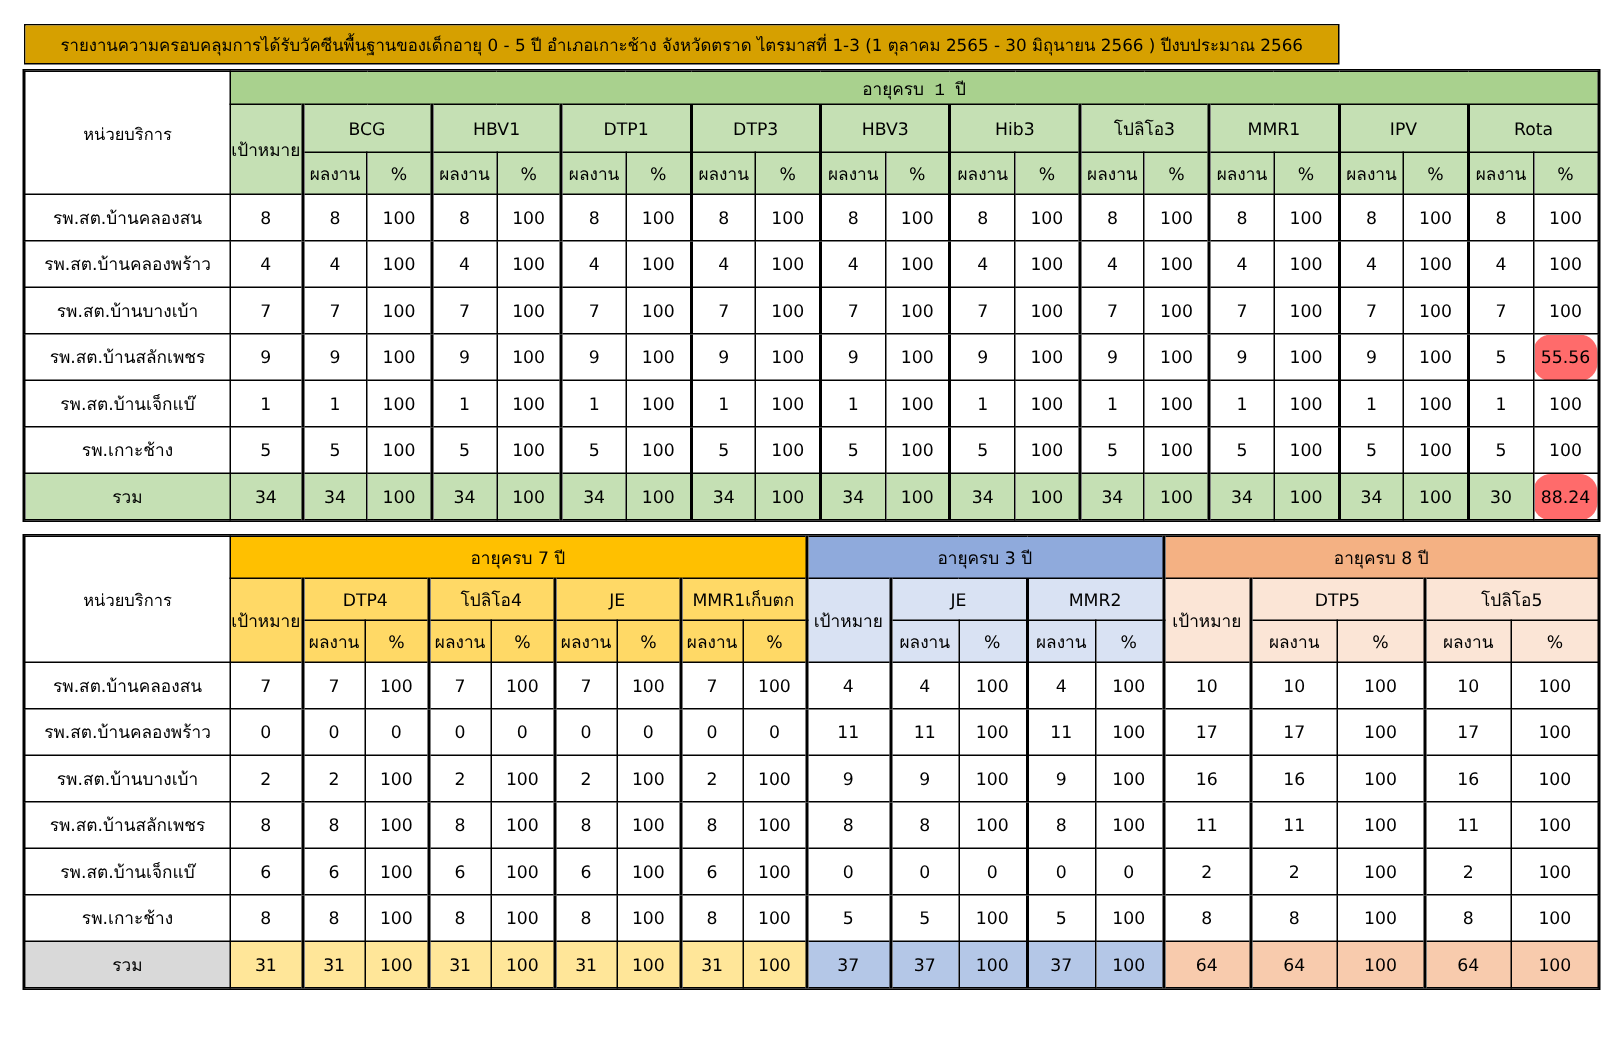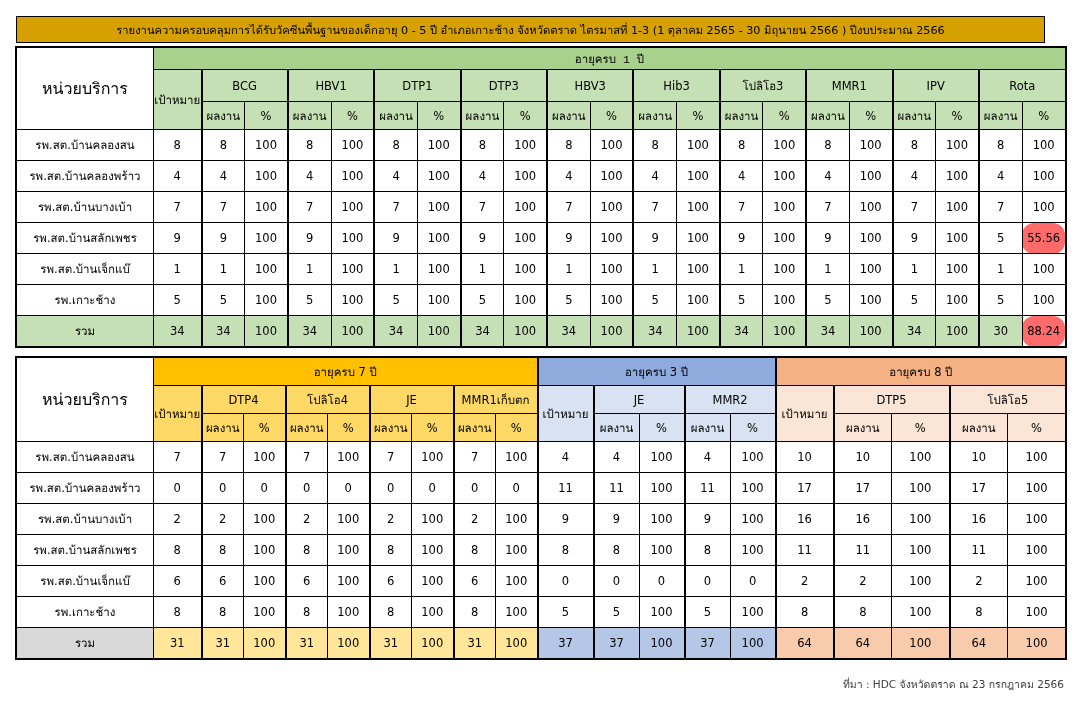--- a/index.html
+++ b/index.html
@@ -14,21 +14,21 @@
     position: relative;
     width: 1080px; height: 701px;
     background: #ffffff;
     overflow: hidden;
   }
 
   
   .title-wrap {
     position: absolute;
     left: 16px; top: 16px;
-    width: 1029px; height: 27px;
+    width: 877px; height: 27px;
     border: 1px solid #000;
     display: flex;
     justify-content: center;
   }
   .title-spacer {
     width: 0px;
     background: #d6a000;
     border-right: 0px solid #000;
   }
   .title-bar {
@@ -58,21 +58,21 @@
     text-align: center;
     vertical-align: middle;
     font-weight: normal;
     background: #ffffff;
     overflow: hidden;
     white-space: nowrap;
   }
   
   table.grid { outline: 1px solid #000; }
 
-  .unit-head { font-size: 16px; background: #ffffff !important; }
+  .unit-head { font-size: 11px; background: #ffffff !important; }
   .unit-cell {
     text-align: left;
     padding-left: 4px;
     font-size: 11.5px;
     background: #ffffff;
   }
   .total-name {
     text-align: left;
     padding-left: 4px;
     font-size: 11.5px;
@@ -571,15 +571,14 @@
           <td class="tot-y3">100</td>
           <td class="tot-y5 sep-l">64</td>
           <td class="tot-y5 sep-l">64</td>
           <td class="tot-y5">100</td>
           <td class="tot-y5 sep-l">64</td>
           <td class="tot-y5">100</td>
         </tr>
       </tbody>
   </table>
 
-  <div class="footer-note">ที่มา : HDC จังหวัดตราด ณ 23 กรกฎาคม 2566</div>
 
 </div>
 
 </body></html>

